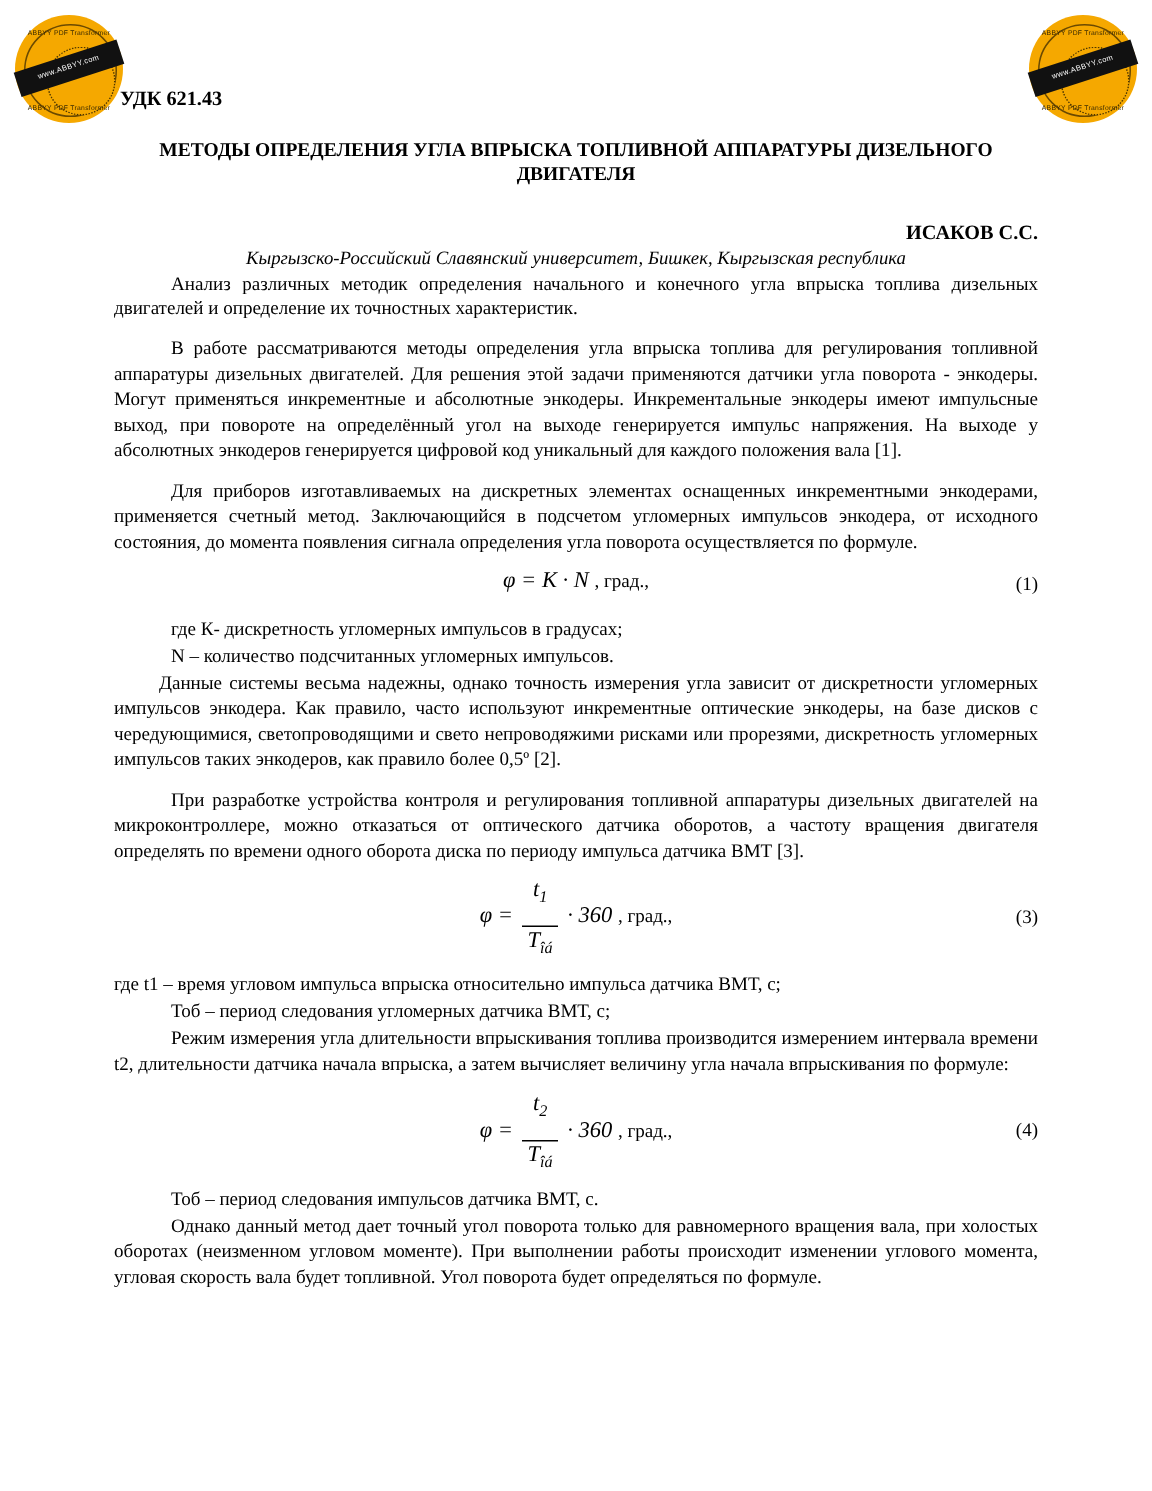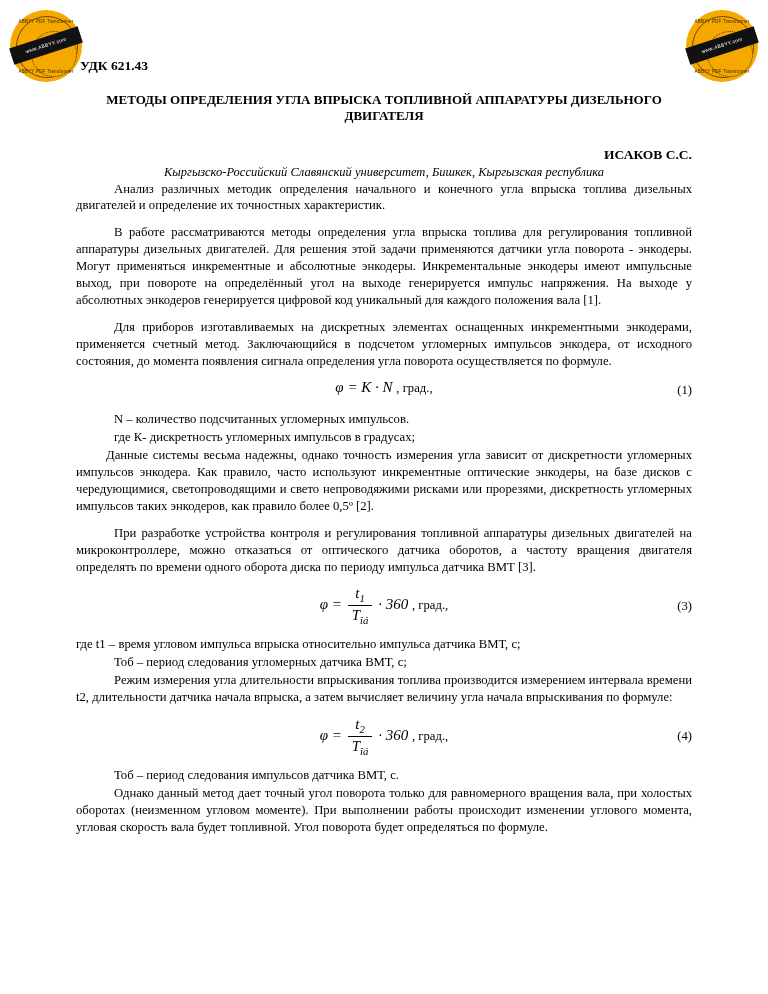--- a/index.html
+++ b/index.html
@@ -155,21 +155,21 @@
   }
   .frac {
     display: inline-block;
     vertical-align: middle;
     text-align: center;
     margin: 0 2px;
   }
   .frac .num {
     display: block;
     border-bottom: 1px solid #000;
-    padding: 0 4px 1px 4px;
+    padding: 0 4px 13px 4px;
     font-style: italic;
   }
   .frac .den {
     display: block;
     padding: 1px 4px 0 4px;
     font-style: italic;
   }
   .sub {
     font-size: 0.72em;
     vertical-align: sub;
@@ -228,22 +228,22 @@
     <p class="body">Для приборов изготавливаемых на дискретных элементах оснащенных инкрементными энкодерами, применяется счетный метод. Заключающийся в подсчетом угломерных импульсов энкодера, от исходного состояния, до момента появления сигнала определения угла поворота осуществляется по формуле.</p>
 
     <div class="formula-row">
       <div class="formula-center">
         <span>φ = K · N</span>
         <span class="unit">, град.,</span>
       </div>
       <div class="formula-num">(1)</div>
     </div>
 
+    <div class="where-line indented">где К- дискретность угломерных импульсов в градусах;</div>
     <div class="where-line indented">N – количество подсчитанных угломерных импульсов.</div>
-    <div class="where-line indented">где К- дискретность угломерных импульсов в градусах;</div>
 
     <p class="body small-indent">Данные системы весьма надежны, однако точность измерения угла зависит от дискретности угломерных импульсов энкодера. Как правило, часто используют инкрементные оптические энкодеры, на базе дисков с чередующимися, светопроводящими и свето непроводяжими рисками или прорезями, дискретность угломерных импульсов таких энкодеров, как правило более 0,5º [2].</p>
 
     <p class="body">При разработке устройства контроля и регулирования топливной аппаратуры дизельных двигателей на микроконтроллере, можно отказаться от оптического датчика оборотов, а частоту вращения двигателя определять по времени одного оборота диска по периоду импульса датчика ВМТ [3].</p>
 
     <div class="formula-row">
       <div class="formula-center">
         <span class="var">φ =</span>
         <span class="frac">
           <span class="num"><span>t</span><span class="sub">1</span></span>

